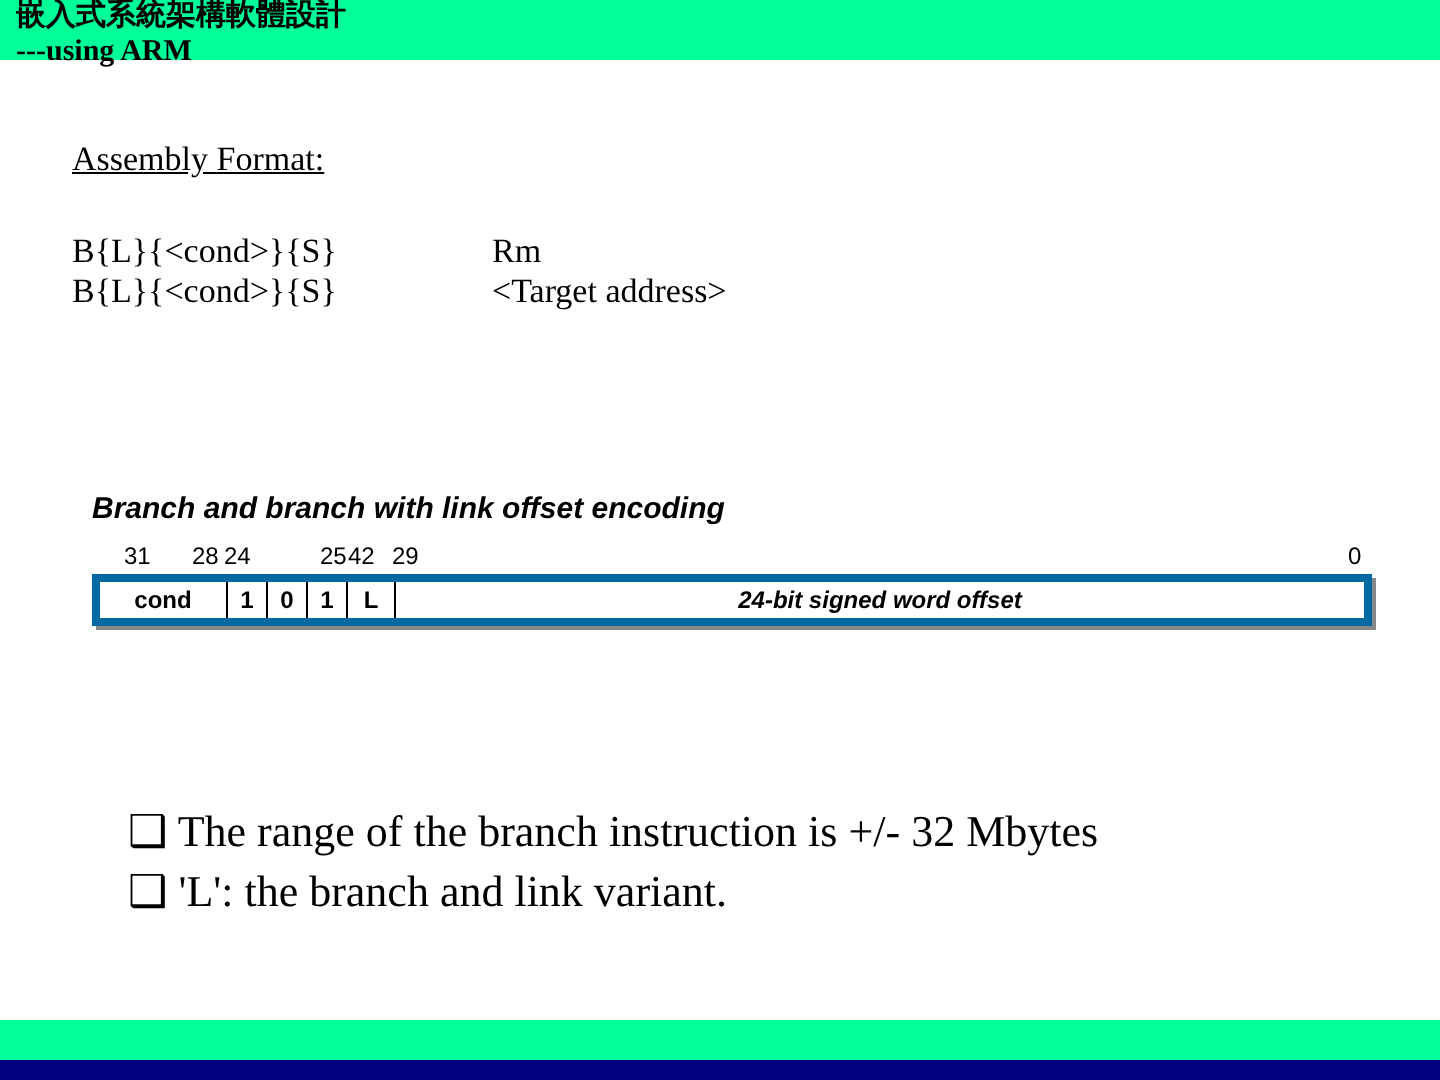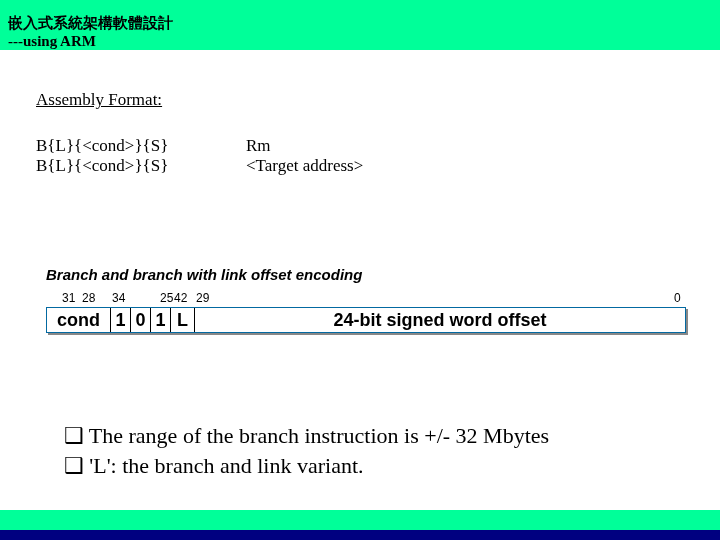--- a/index.html
+++ b/index.html
@@ -2,22 +2,22 @@
 <html><head>
 <meta charset="utf-8">
 <style>
 * { margin: 0; padding: 0; box-sizing: border-box; }
 body {
   width: 720px; height: 540px;
   font-family: "Times New Roman", serif;
   background: #fff; position: relative; overflow: hidden;
 }
 .header {
-  width: 100%; height: 50px; background: #00ff99;
-  position: relative; display: flex; align-items: flex-end;
+  width: 100%; height: 30px; background: #00ff99;
+  position: relative; display: flex; align-items: center;
   padding: 4px 8px 0 8px;
 }
 .header-left { font-size: 15px; font-weight: bold; color: #000; line-height: 1.2; }
 .header-right {
   position: absolute; right: 16px; top: 6px;
   font-size: 22px; font-weight: bold; color: #000080;
 }
 .content { padding: 40px 32px 0 36px; }
 .sec-title { font-size: 17px; text-decoration: underline; margin-bottom: 26px; }
 .fmt-lines { font-size: 17px; margin-bottom: 90px; }
@@ -27,33 +27,33 @@
   font-family: Arial, sans-serif; font-weight: bold; font-style: italic;
   font-size: 15px; margin: 0 0 8px 10px;
 }
 .bitbar { margin: 0 0 0 10px; width: 640px; }
 .bitnums {
   display: flex; font-family: Arial, sans-serif; font-size: 12px;
   position: relative; height: 16px;
 }
 .bitnums span { position: absolute; }
 .encrow {
-  display: flex; border: 1px solid #0369a1; height: 26px;
-  font-family: Arial, sans-serif; font-weight: bold; font-size: 18px;
+  display: flex; border: 4px solid #0369a1; height: 26px;
+  font-family: Arial, sans-serif; font-weight: bold; font-size: 12px;
   box-shadow: 2px 2px 0 #888;
 }
 .encrow div {
   border-right: 1px solid #000;
   display: flex; align-items: center; justify-content: center;
 }
 .encrow div:last-child { border-right: none; }
 .c-cond { width: 64px; }
 .c-b1 { width: 20px; } .c-b2 { width: 20px; } .c-b3 { width: 20px; }
 .c-l { width: 24px; }
-.c-off { flex: 1; }
+.c-off { flex: 1; font-style: italic; }
 .bullets { margin: 90px 0 0 28px; font-size: 22px; }
 .bullets li { list-style: none; margin-bottom: 4px; }
 .bullets li::before { content: "❑ "; }
 .footer {
   position: absolute; bottom: 0; left: 0; width: 100%; height: 30px;
   display: flex; flex-direction: column;
 }
 .footer .bar1 { height: 20px; background: #00ff99; }
 .footer .bar2 { height: 10px; background: #000080; }
 </style>
@@ -78,22 +78,22 @@
     <div class="fmt-row">
       <div class="fmt-left">B{L}{&lt;cond&gt;}{S}</div>
       <div>&lt;Target address&gt;</div>
     </div>
   </div>
 
   <div class="diagram-title">Branch and branch with link offset encoding</div>
   <div class="bitbar">
     <div class="bitnums">
       <span style="left:16px">31</span>
-      <span style="left:36px">28</span>
-      <span style="left:66px">34</span>
+      <span style="left:50px">28</span>
+      <span style="left:66px">24</span>
       <span style="left:114px">25</span>
       <span style="left:128px">42</span>
       <span style="left:150px">29</span>
       <span style="left:628px">0</span>
     </div>
     <div class="encrow">
       <div class="c-cond">cond</div>
       <div class="c-b1">1</div>
       <div class="c-b2">0</div>
       <div class="c-b3">1</div>

